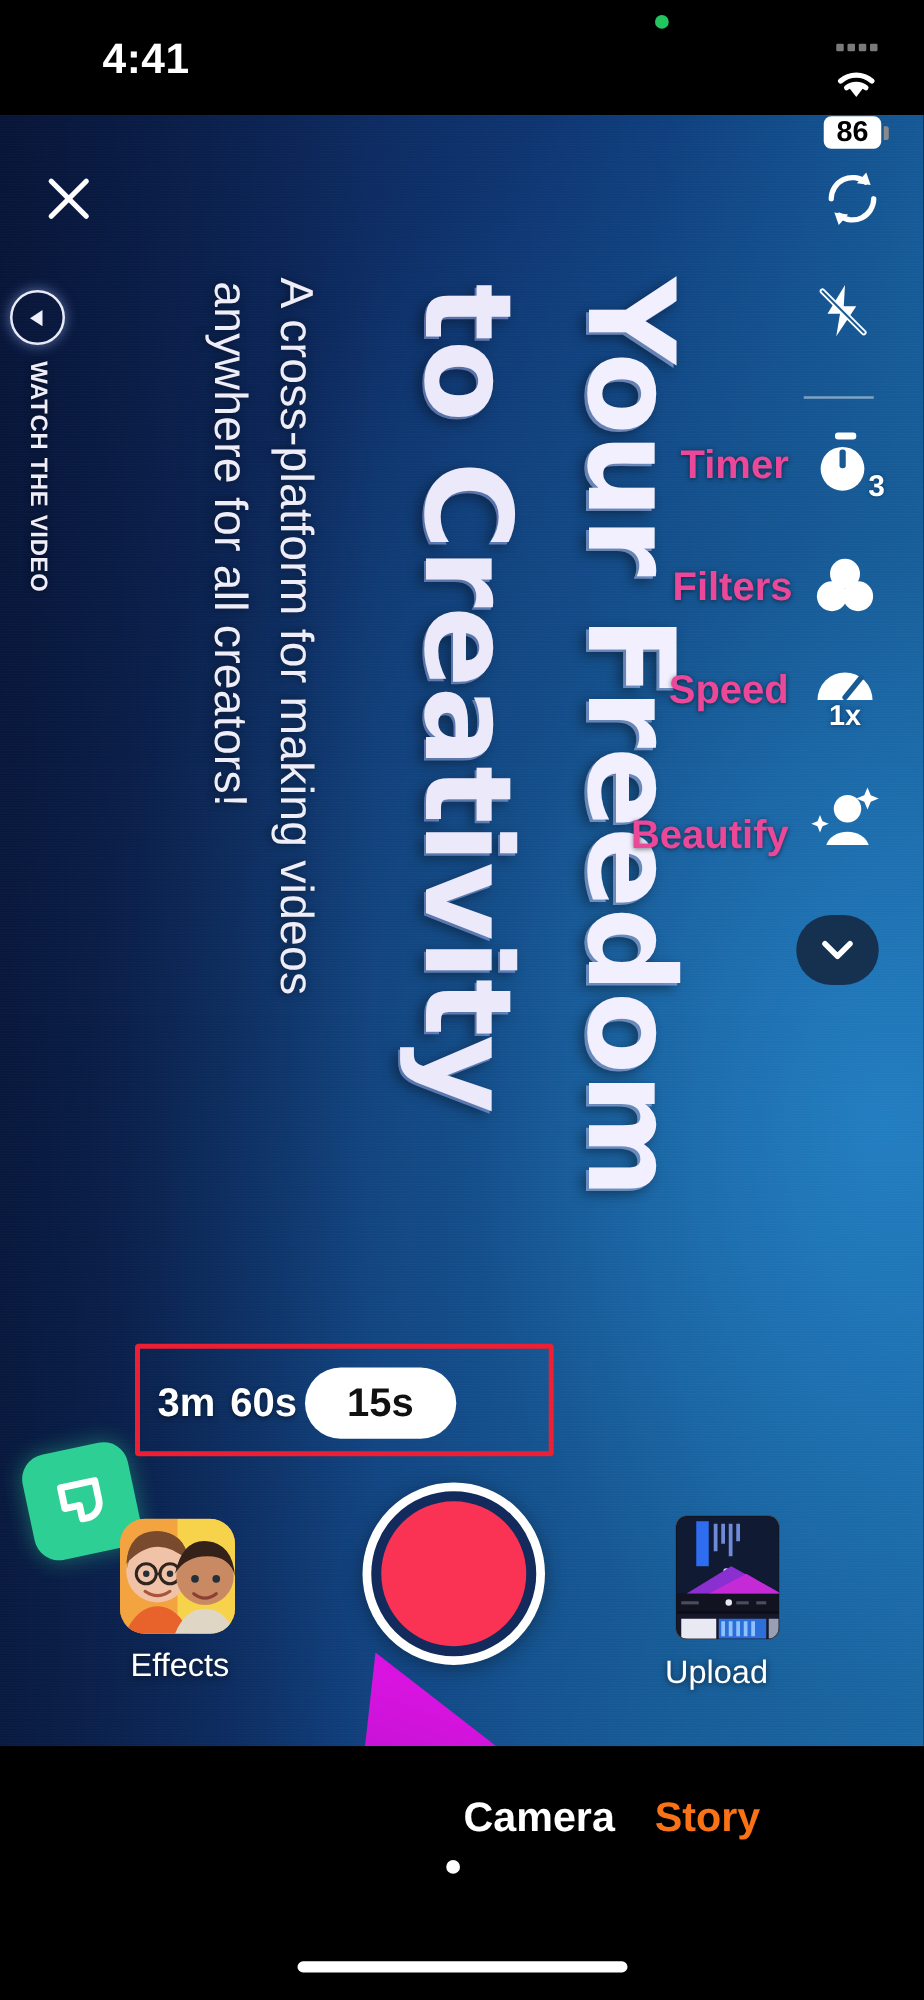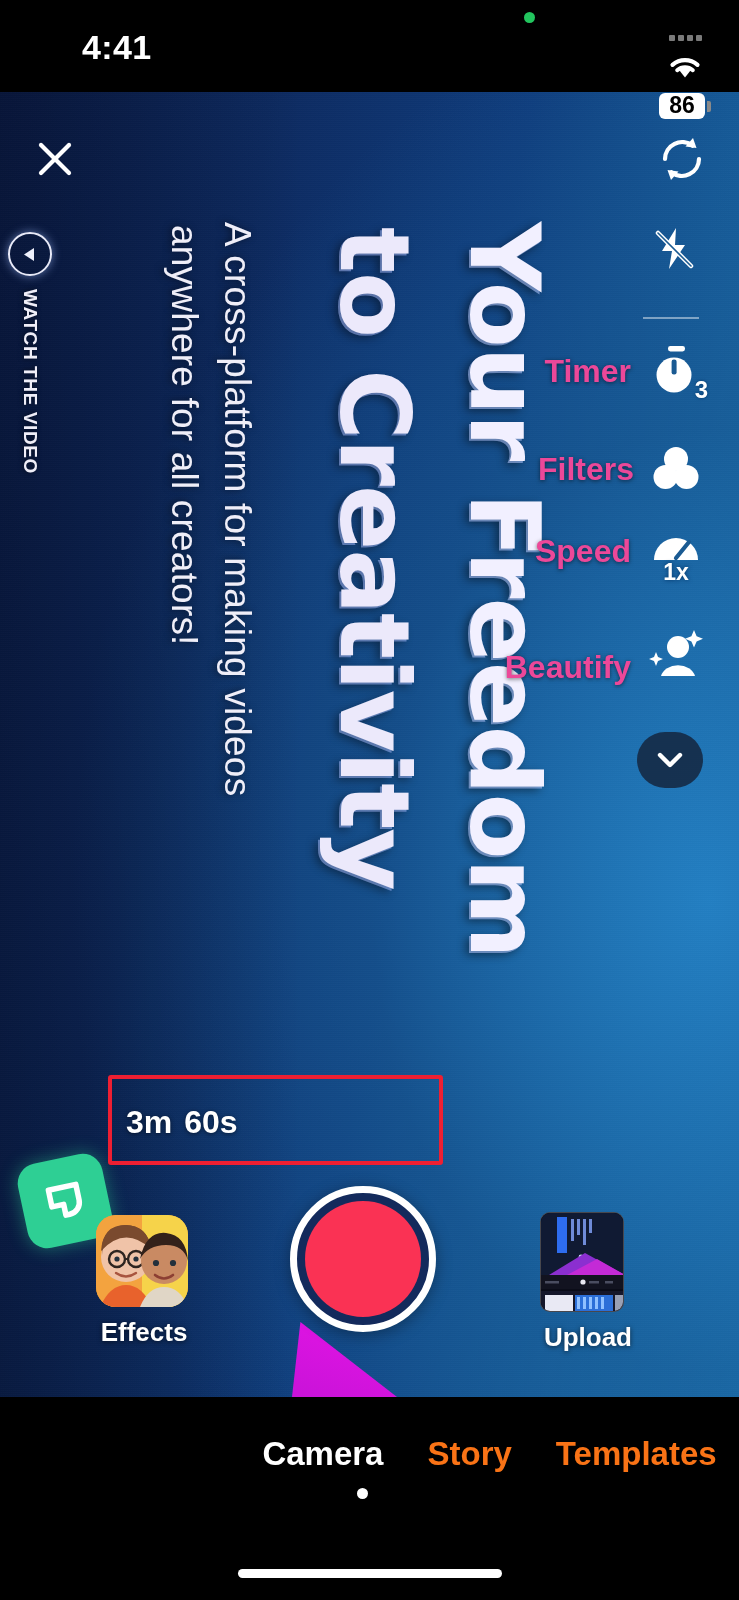--- a/index.html
+++ b/index.html
@@ -195,26 +195,26 @@
   }
   .effects-btn{
     position:absolute; left:96px; top:1215px; z-index:24;
     width:96px; text-align:center; cursor:pointer;
   }
   .effects-thumb{
     width:92px; height:92px; border-radius:20px; overflow:hidden;
     display:block; background:#f0a030; position:relative;
   }
   .eff-label, .up-label{
-    margin-top:10px; color:#fff; font-size:26px; font-weight:700;
+    margin-top:10px; color:#fff; font-size:26px; font-weight:400;
     text-shadow:0 1px 5px rgba(0,0,0,.6);
   }
   .upload-btn{
     position:absolute; left:532px; top:1212px; z-index:24;
-    width:100px; text-align:right; cursor:pointer;
+    width:100px; text-align:left; cursor:pointer;
   }
   .upload-thumb{
     width:84px; height:100px; border-radius:10px; overflow:hidden;
     margin:0 auto; display:block; position:relative; background:#0a0a12;
     border:1.5px solid rgba(255,255,255,.25);
   }
   .record{
     position:absolute; left:290px; top:1186px; width:146px; height:146px;
     border-radius:50%; z-index:26; cursor:pointer;
     background:#132a5c;
@@ -227,21 +227,21 @@
     background:#fa3254;
   }
 
   
   .tabbar{
     position:absolute; left:0; top:1397px; width:739px; height:203px;
     background:#000; z-index:50;
   }
   .tabs{
     position:absolute; left:0; top:38px; width:739px;
-    display:flex; align-items:baseline; justify-content:center; gap:44px;
+    display:flex; align-items:baseline; justify-content:center; gap:32px;
     padding-left:240px;
   }
   .tab{
     font-size:33px; font-weight:700; color:#f97316; cursor:pointer; white-space:nowrap;
   }
   .tab.active{ color:#fff; }
   .tab-dot{
     position:absolute; left:357px; top:1488px; width:11px; height:11px;
     border-radius:50%; background:#fff; z-index:52;
   }
@@ -384,20 +384,21 @@
   <div class="rail-collapse">
     <svg width="30" height="20" viewBox="0 0 30 20">
       <polyline points="5,5 15,15 25,5" stroke="#fff" stroke-width="4.4" fill="none" stroke-linecap="round" stroke-linejoin="round"></polyline>
     </svg>
   </div>
 </div>
 
 <div class="dur-row">
   <span class="dur-opt">3m</span>
   <span class="dur-opt">60s</span>
+  <span class="dur-opt sel">15s</span>
 </div>
 <div class="redbox"></div>
 
 <div class="green-app">
   <svg width="52" height="52" viewBox="0 0 52 52">
     <path d="M12 12 H40 V28 a12 12 0 0 1 -12 12 h-4 v-11 h-12 Z" fill="none" stroke="#ffffff" stroke-width="5.5" stroke-linejoin="round"></path>
   </svg>
 </div>
 
 <div class="effects-btn">
@@ -461,17 +462,16 @@
       <rect x="74" y="82" width="8" height="16" fill="#9aa0b4"></rect>
     </svg>
   </span>
   <div class="up-label">Upload</div>
 </div>
 
 <div class="tabbar">
   <div class="tabs">
     <span class="tab active">Camera</span>
     <span class="tab">Story</span>
-    <span class="tab">Templates</span>
   </div>
   <div class="home-ind"></div>
 </div>
 <div class="tab-dot"></div>
 
 </body></html>

